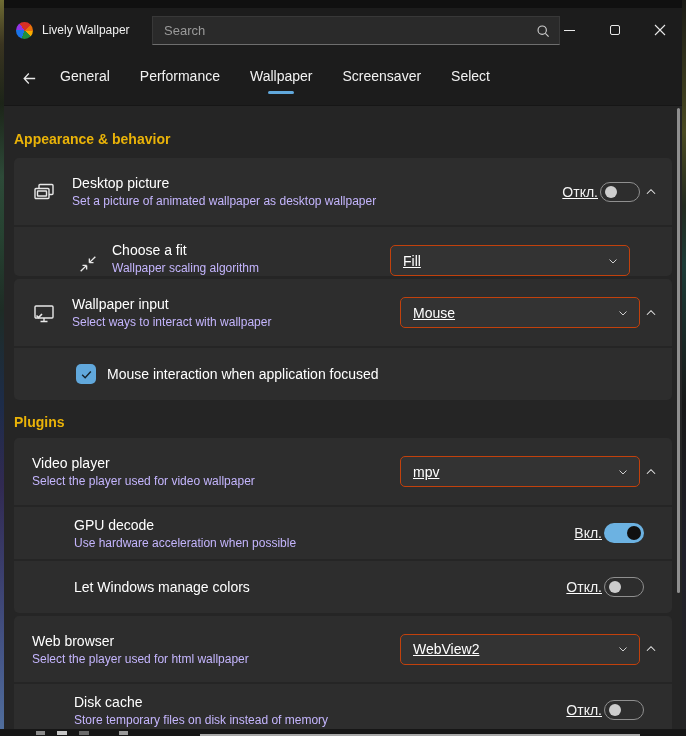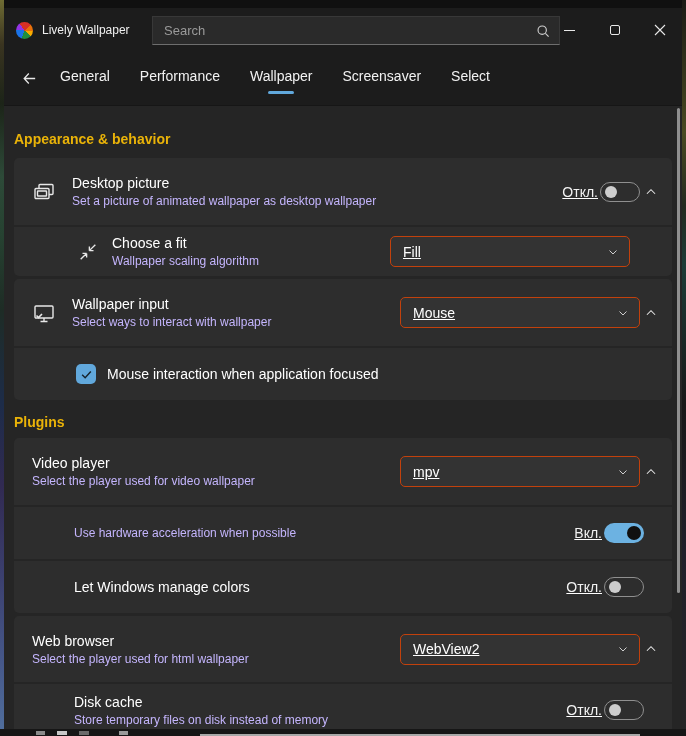--- a/index.html
+++ b/index.html
@@ -57,21 +57,21 @@
   .section-title { font-size:14px; font-weight:bold; color:#eab308; margin:25px 0 11px 0; }
   .section-title.second { margin-top:14px; margin-bottom:8px; }
   .group { display:flex; flex-direction:column; gap:2px; margin-bottom:3px; }
   .row {
     background:#2d2d2d; display:flex; align-items:center; min-height:50px;
   }
   .group .row:first-child { border-radius:5px 5px 0 0; }
   .group .row:last-child { border-radius:0 0 5px 5px; }
   .row.main { min-height:67px; padding-left:18px; }
   .row.main.h66 { min-height:66px; }
-  .row.sub-icon { min-height:49px; padding-left:62px; }
+  .row.sub-icon { min-height:49px; padding-left:62px;align-items:flex-end; }
   .row.sub-plain { min-height:52px; padding-left:60px; }
   .row.sub-check { min-height:52px; padding-left:62px; }
   .row .lead-icon { width:24px; height:24px; margin-right:16px; flex:0 0 auto; display:flex; align-items:center; justify-content:center; }
   .row.sub-icon .lead-icon { margin-right:12px; }
   .texts { display:flex; flex-direction:column; gap:2px; }
   .row-title { font-size:14px; color:#fff; line-height:18px; }
   .row-sub { font-size:12px; color:#c4b5fd; line-height:15px; }
   .controls { margin-left:auto; display:flex; align-items:center; gap:2px;text-decoration:underline; }
   .controls.pad-main { padding-right:12px; }
   .controls.pad-toggle { padding-right:28px; }
@@ -257,20 +257,21 @@
           </div>
           <span class="expander">
             <svg width="14" height="14" viewBox="0 0 24 24" fill="none" stroke="#e8e8e8" stroke-width="1.8">
                 <path d="M5 15 L12 8 L19 15"></path>
               </svg>
           </span>
         </div>
       </div>
       <div class="row sub-plain">
         <div class="texts">
+          <div class="row-title">GPU decode</div>
           <div class="row-sub">Use hardware acceleration when possible</div>
         </div>
         <div class="controls pad-toggle">
           <span class="state-label">Вкл.</span>
           <div class="toggle on">
               <span class="knob"></span>
             </div>
         </div>
       </div>
       <div class="row sub-plain">

